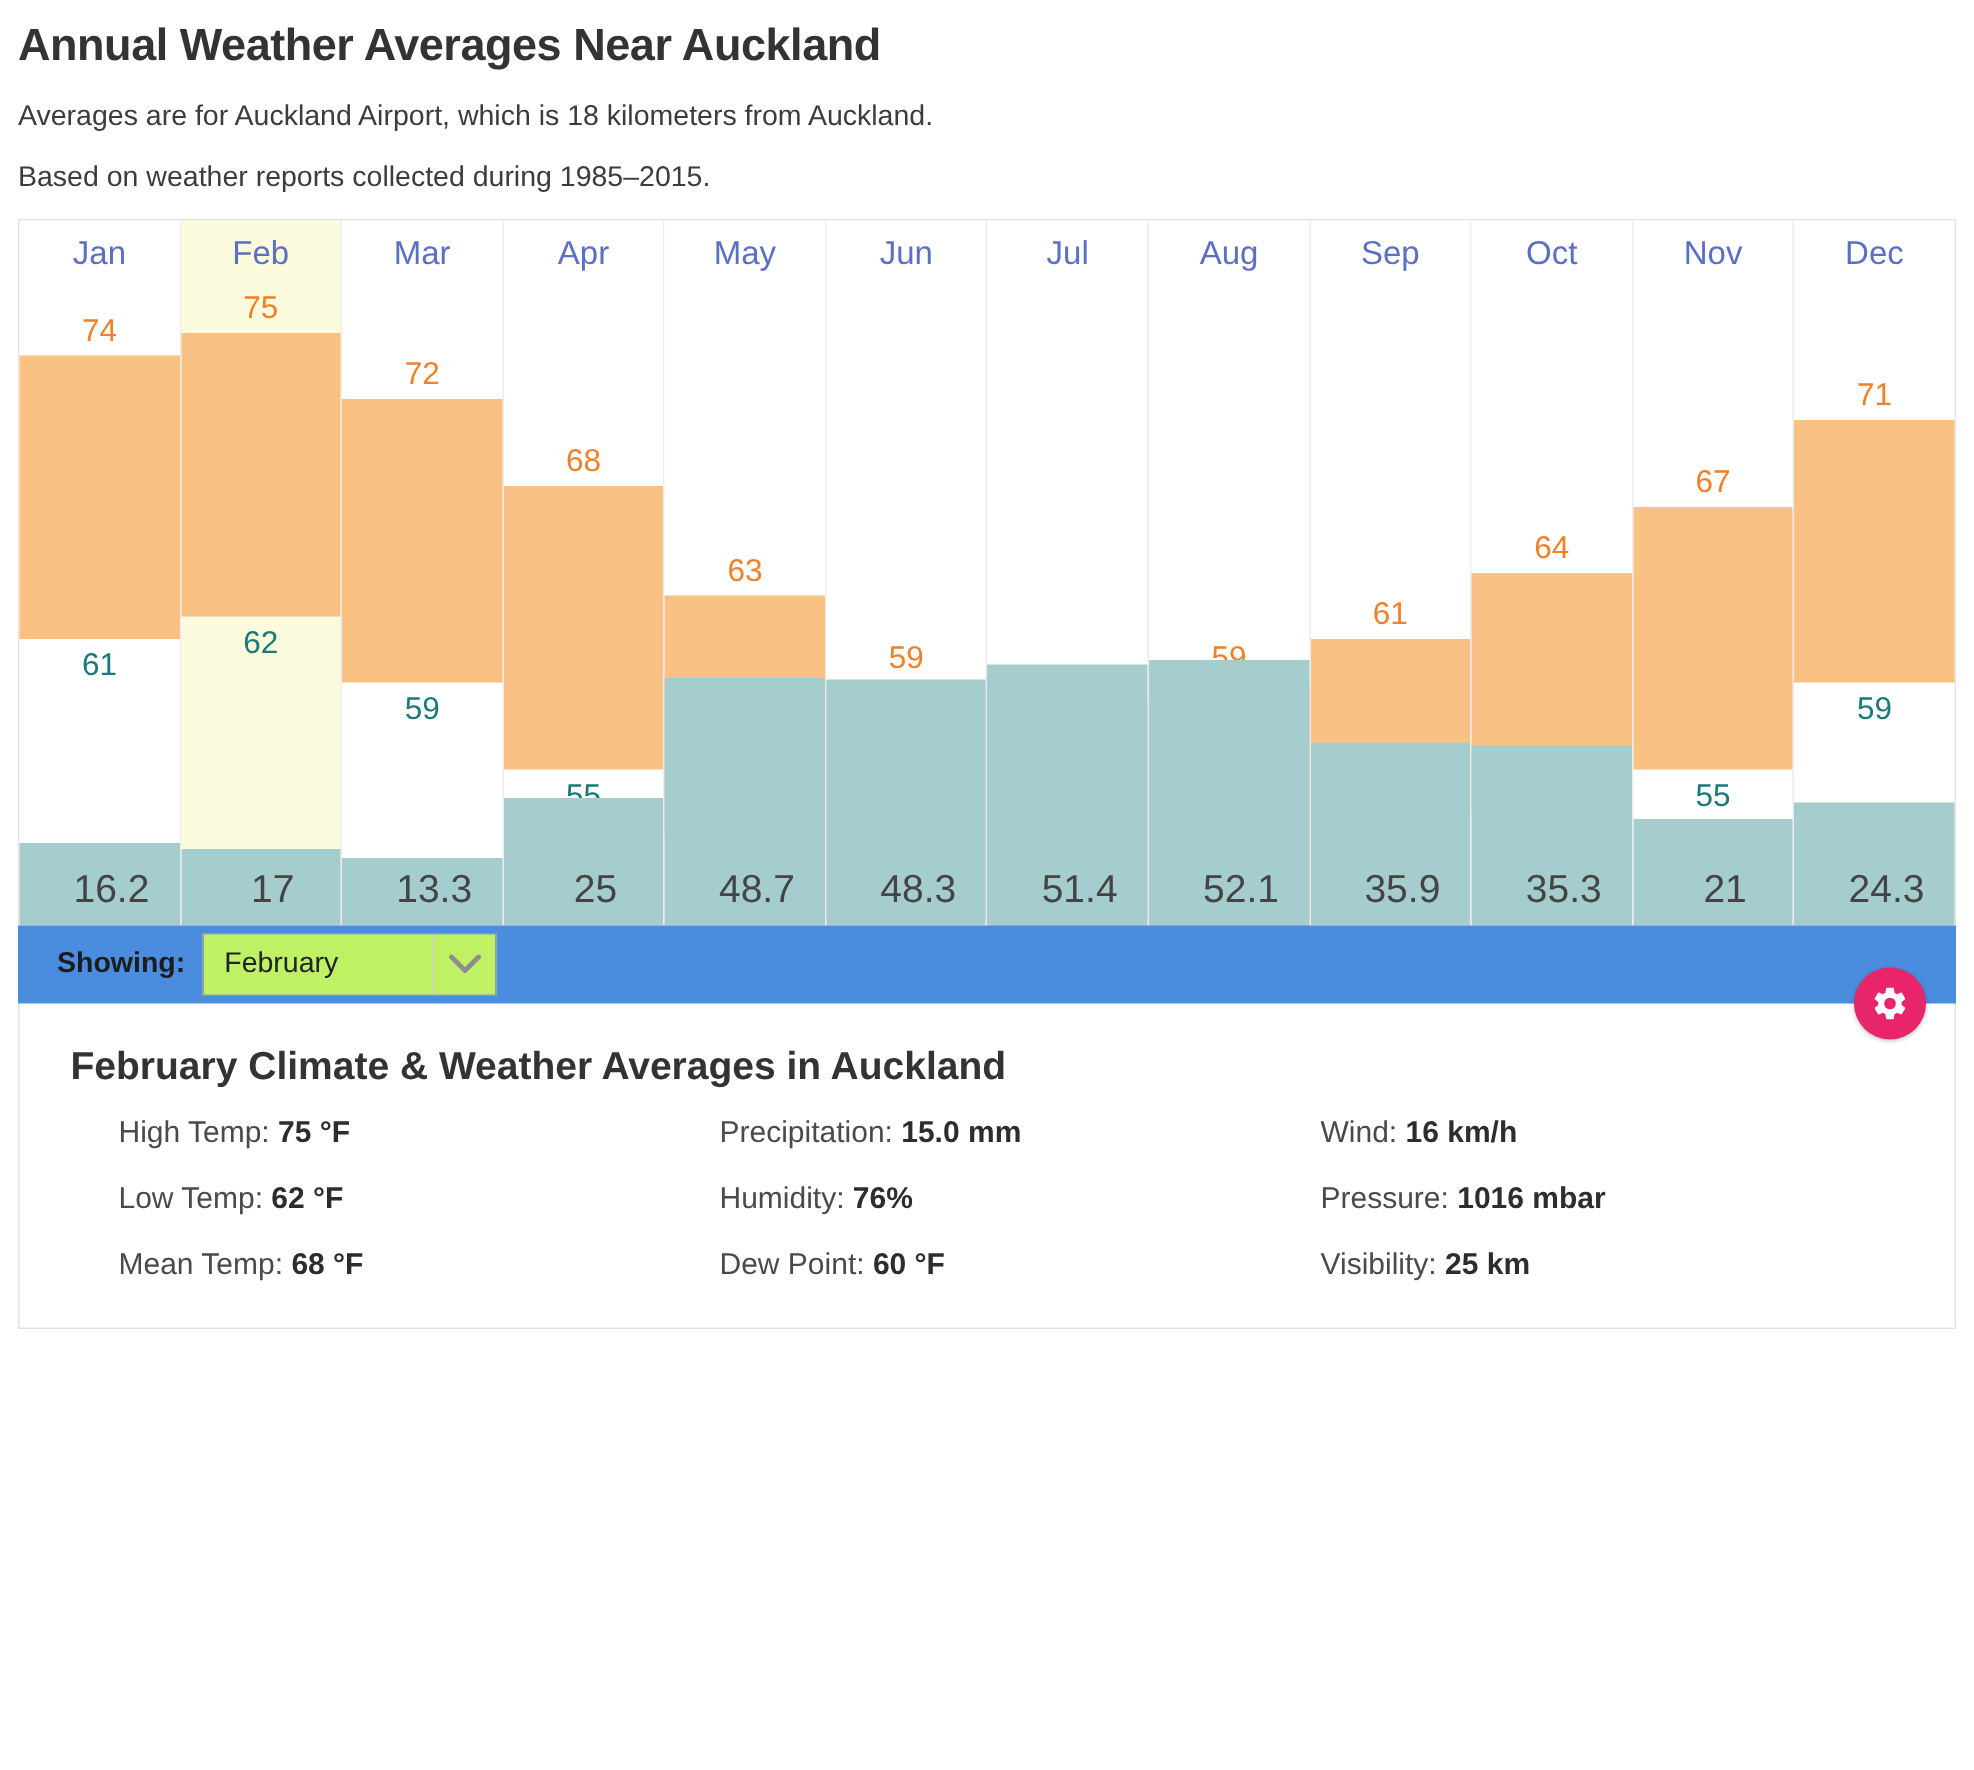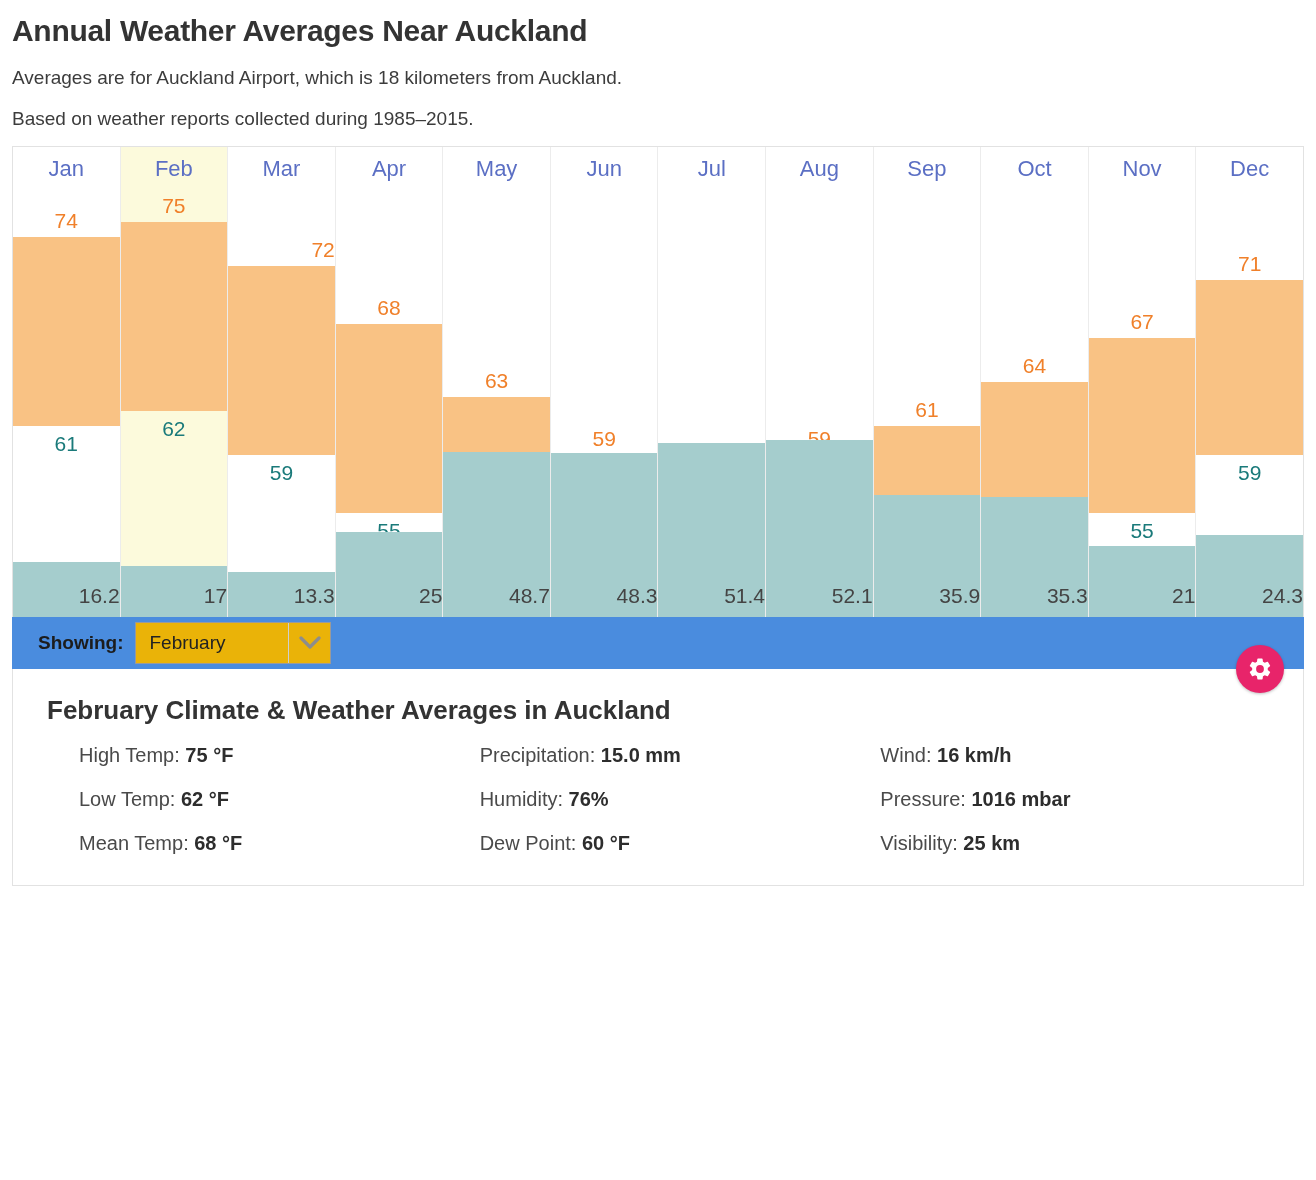--- a/index.html
+++ b/index.html
@@ -55,37 +55,37 @@
   .lbl {
     position:absolute; left:0; right:0;
     text-align:center;
     font-size:21px;
     line-height:1;
   }
   .lbl-high { color:#f0802a; }
   .lbl-low  { color:#1a7a7a; }
   .lbl-precip {
     position:absolute; left:0; right:0; bottom:9px;
-    text-align:right; font-size:21px; color:#444444;margin-left:16px;
+    text-align:center; font-size:26px; color:#444444;margin-left:16px;
   }
 
   
   .showing-bar {
     background:#4a8cde;
     height:52px;
     display:flex; align-items:center;
     padding-left:26px;
     position:relative;
   }
   .showing-label {
     font-size:19px; font-weight:bold; color:#1c1c1c;
     margin-right:12px;
   }
   .select-box {
-    background:#eab308;
+    background:#bef264;
     border:1px solid #9a9a9a;
     height:42px;
     width:196px;
     display:flex; align-items:center;
     position:relative;
     gap:28px;
   }
   .select-value {
     flex:1; padding-left:13px;
     font-size:19px; color:#222222;
@@ -147,21 +147,21 @@
         <div class="month-name">Feb</div>
         <div class="temp-bar" style="top: 75.0909px; height: 189.091px;"></div>
         <div class="lbl lbl-high" style="top: 48.0909px;">75</div>
         <div class="lbl lbl-low" style="top: 271.182px;">62</div>
         <div class="precip-bar" style="height: 50.8929px;"></div>
         <div class="lbl-precip">17</div>
       </div>
       <div class="month-col">
         <div class="month-name">Mar</div>
         <div class="temp-bar" style="top: 118.727px; height: 189.091px;"></div>
-        <div class="lbl lbl-high" style="top: 91.7273px; text-align: right;">72</div>
+        <div class="lbl lbl-high" style="top: 91.7273px;">72</div>
         <div class="lbl lbl-low" style="top: 314.818px;">59</div>
         <div class="precip-bar" style="height: 45.125px;"></div>
         <div class="lbl-precip">13.3</div>
       </div>
       <div class="month-col">
         <div class="month-name">Apr</div>
         <div class="temp-bar" style="top: 176.909px; height: 189.091px;"></div>
         <div class="lbl lbl-high" style="top: 149.909px;">68</div>
         <div class="lbl lbl-low" style="top: 373px;">55</div>
         <div class="precip-bar" style="height: 84.8214px;"></div>

